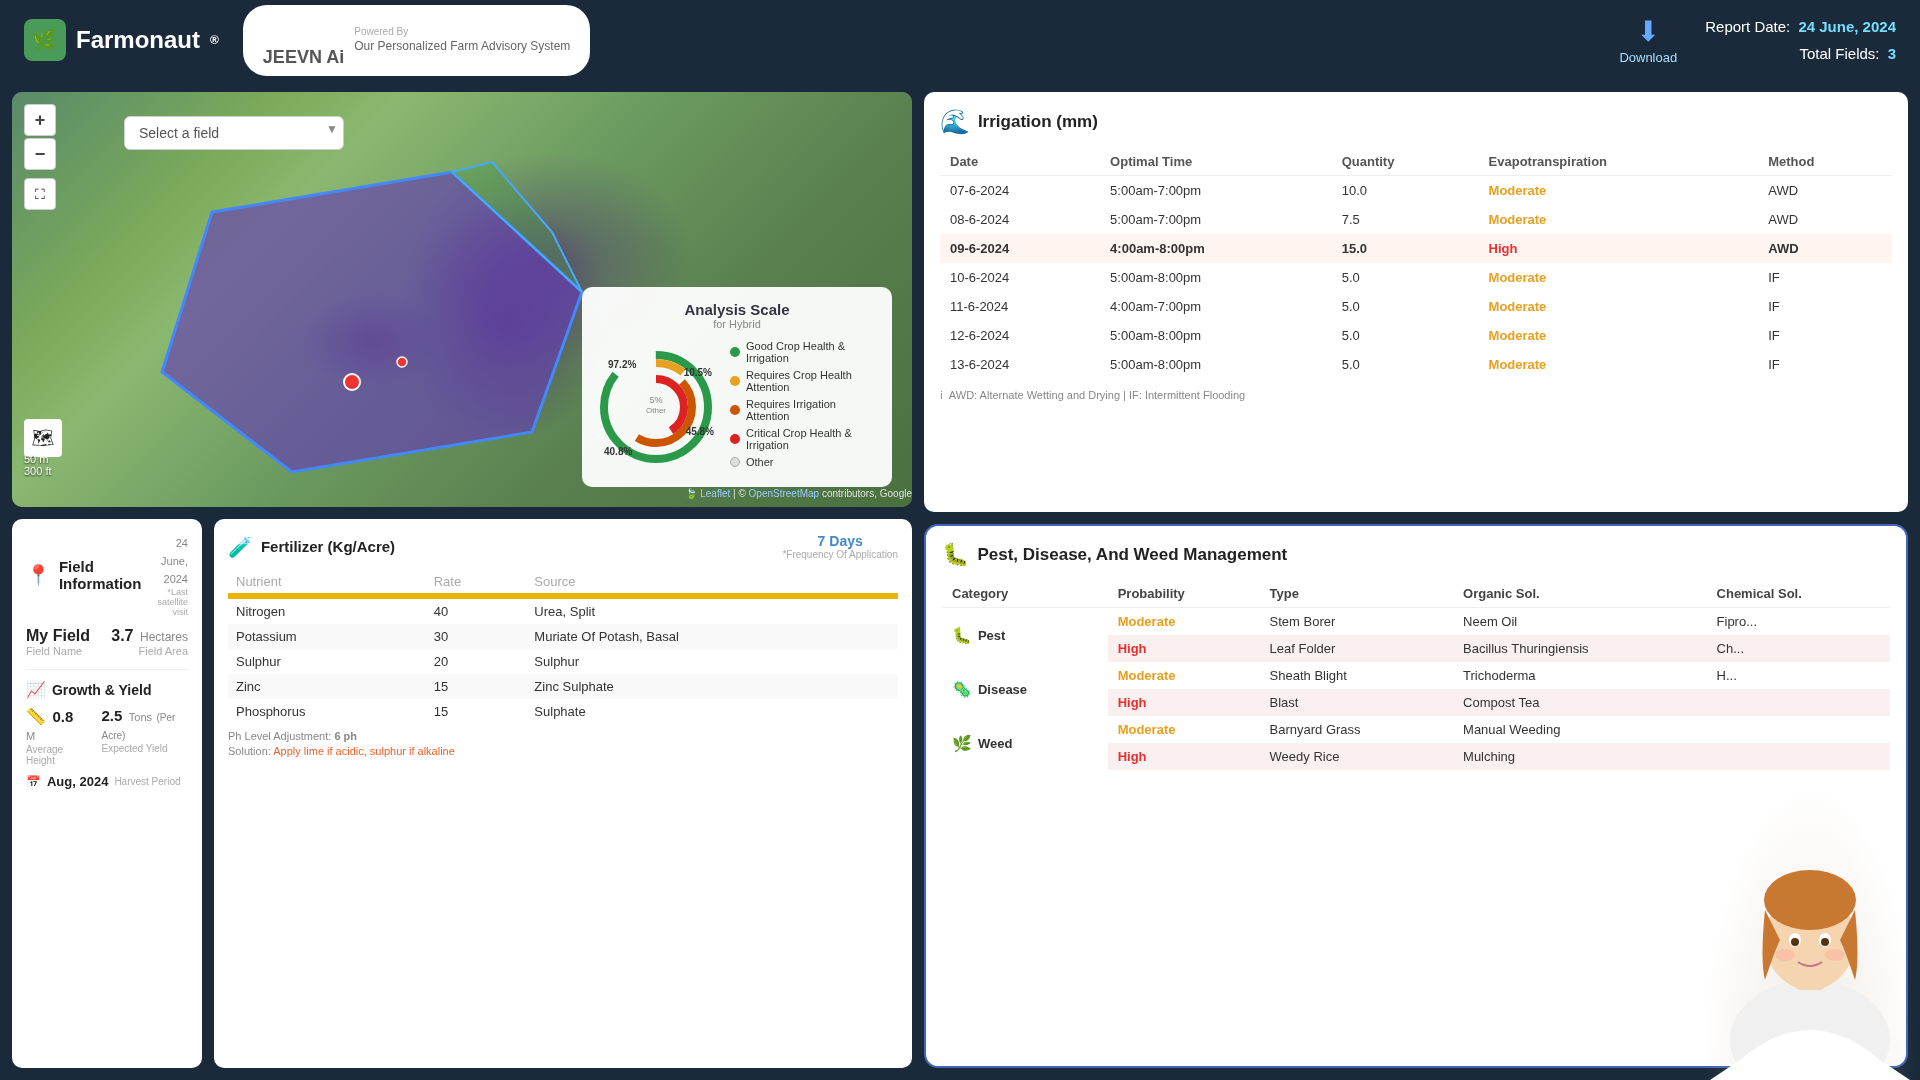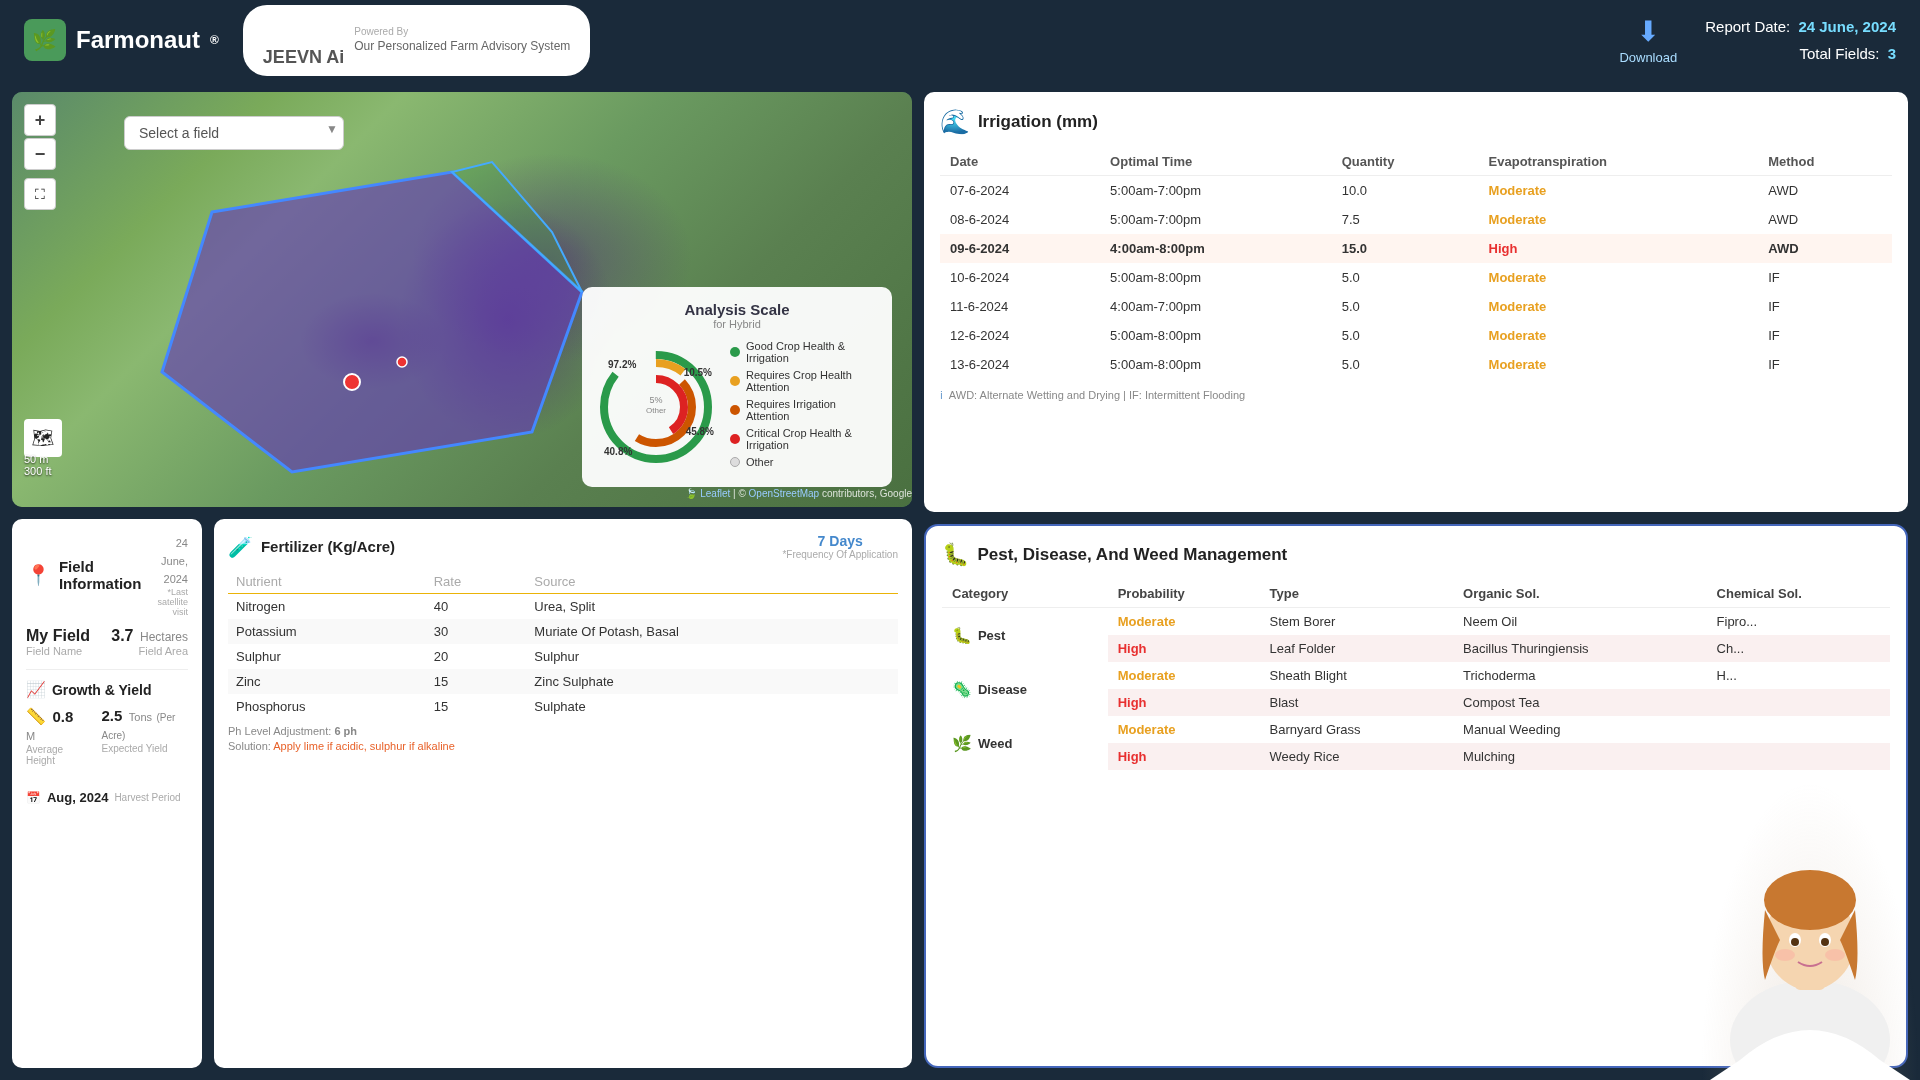--- a/index.html
+++ b/index.html
@@ -324,21 +324,21 @@
     .hectares-unit { font-size: 12px; color: #888; }
 
     .growth-section { border-top: 1px solid #eee; padding-top: 10px; }
     .growth-header {
       display: flex;
       align-items: center;
       gap: 6px;
       margin-bottom: 8px;
     }
     .growth-title { font-size: 14px; font-weight: 700; color: #222; }
-    .growth-stats { display: flex; gap: 16px; margin-bottom: 24px; }
+    .growth-stats { display: flex; gap: 16px; margin-bottom: 8px; }
     .stat-item { }
     .stat-val { font-size: 15px; font-weight: 700; color: #222; }
     .stat-unit { font-size: 11px; color: #888; }
     .stat-label { font-size: 10px; color: #aaa; }
     .harvest-row {
       display: flex;
       align-items: center;
       gap: 6px;
       font-size: 12px;
       color: #888;
@@ -354,21 +354,21 @@
     }
     .freq-label { font-size: 11px; color: #888; margin-left: auto; text-align: center; }
     .freq-days { font-size: 14px; font-weight: 700; color: #4488cc; }
 
     .fert-table { width: 100%; border-collapse: collapse; font-size: 13px; }
     .fert-table th {
       text-align: left;
       color: #aaa;
       font-weight: 500;
       padding: 4px 8px;
-      border-bottom: 1px solid #eab308;
+      border-bottom: 6px solid #eab308;
     }
     .fert-table td { padding: 5px 8px; color: #333; }
     .fert-table tr:nth-child(even) td { background: #f9f9f9; }
     .fert-note { font-size: 11px; color: #888; margin-top: 6px; }
     .fert-solution { font-size: 11px; color: #888; margin-top: 3px; }
     .solution-link { color: #e8622a; cursor: pointer; }
 
     
     .right-column {
       flex: 1;

